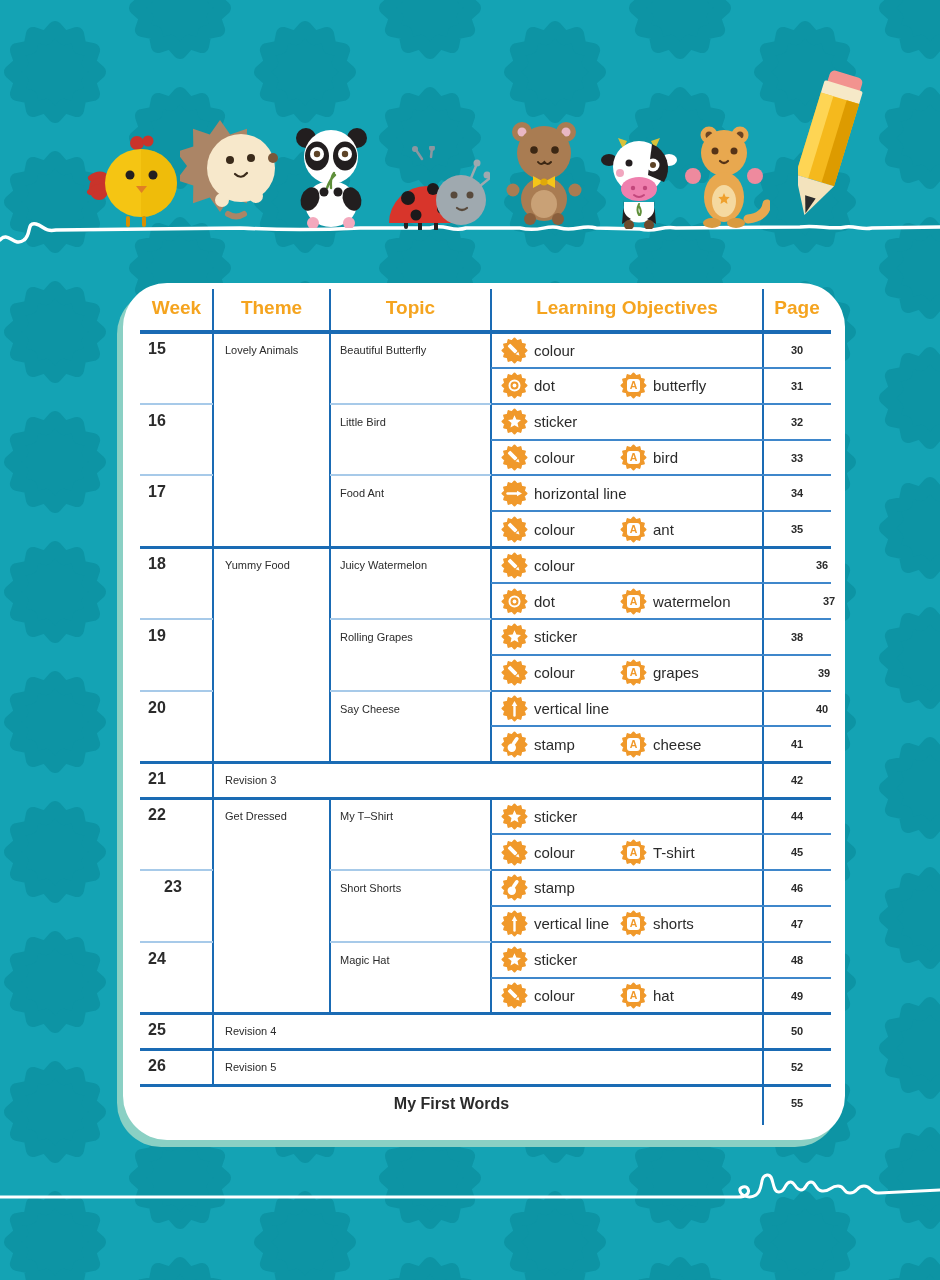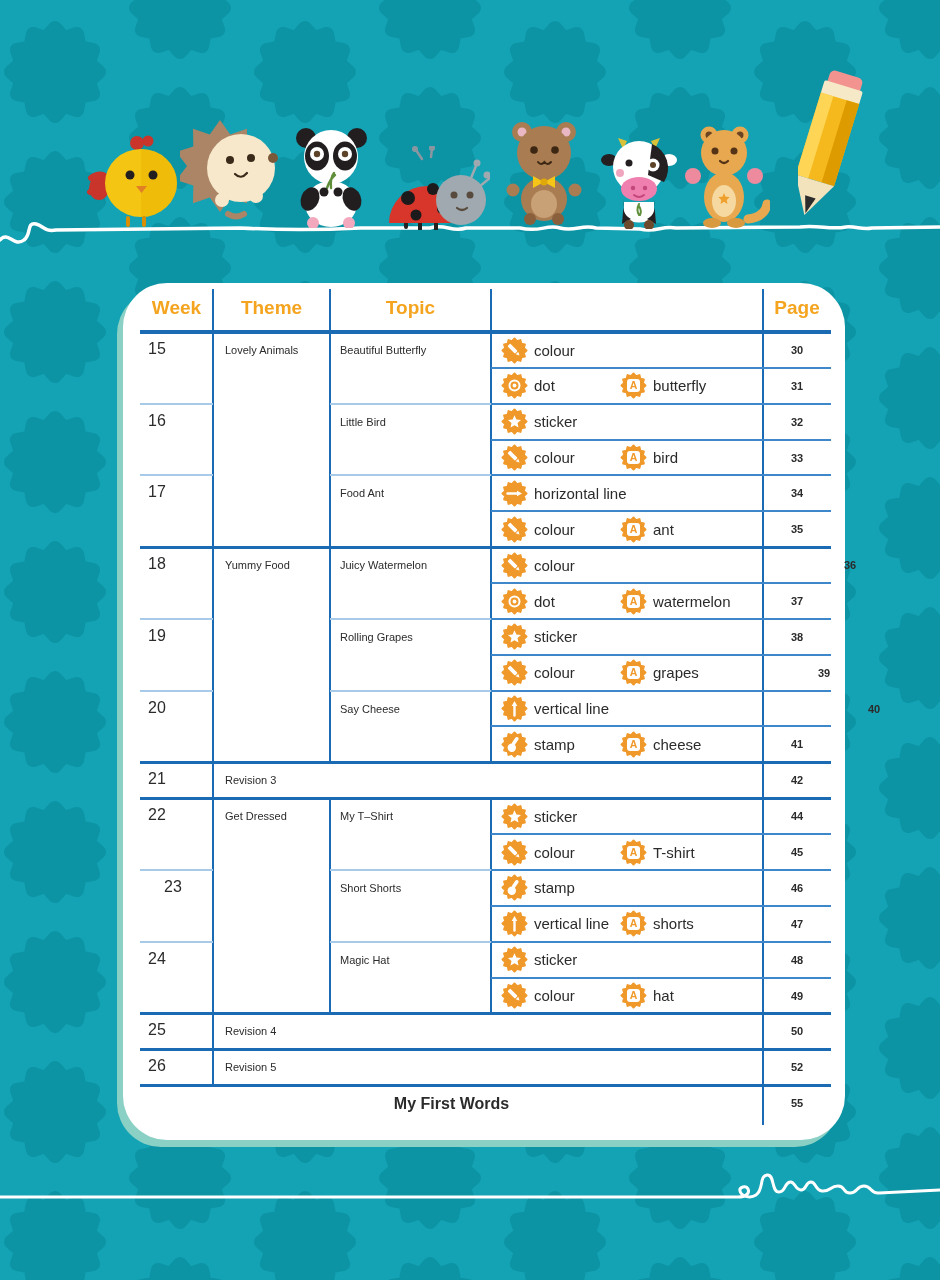--- a/index.html
+++ b/index.html
@@ -5,21 +5,21 @@
   html,body{margin:0;padding:0;background:#0b8a9a;}
   .stage{position:relative;width:940px;height:1280px;overflow:hidden;
          font-family:"Liberation Sans", sans-serif;background:#14a3b4;}
   .layer{position:absolute;left:0;top:0;}
   #card{position:absolute;left:123px;top:283px;width:722px;height:857px;
         background:#ffffff;border-radius:44px;box-shadow:-6px 7px 0 #8ad0c4;}
   #grid{position:absolute;left:140px;top:283px;width:691px;height:845px;}
   .hline,.vline{position:absolute;}
   .cell{position:absolute;color:#2b2b2b;font-size:11px;line-height:18px;white-space:nowrap;}
   .hdr{position:absolute;font-weight:bold;font-size:19px;line-height:30px;text-align:center;}
-  .week{font-weight:normal;font-size:16px;}
+  .week{font-weight:bold;font-size:16px;}
   .page{font-weight:bold;text-align:center;}
   .footerlbl{font-weight:bold;font-size:16px;text-align:center;}
   .objitem{position:absolute;display:flex;align-items:center;gap:6px;}
   .objitem span{font-size:15px;color:#2b2b2b;white-space:nowrap;}
   .anim{position:absolute;}
 </style>
 </head>
 <body>
 
 <div class="stage">
@@ -286,20 +286,21 @@
       <div class="hline" style="left: 0px; top: 657.671px; width: 73px; height: 2px; background: rgb(167, 202, 233);"></div>
       <div class="hline" style="left: 190px; top: 657.671px; width: 161px; height: 2px; background: rgb(167, 202, 233);"></div>
       <div class="hline" style="left: 351px; top: 657.671px; width: 340px; height: 2px; background: rgb(63, 135, 203);"></div>
       <div class="hline" style="left: 351px; top: 693.534px; width: 340px; height: 2px; background: rgb(63, 135, 203);"></div>
       <div class="hline" style="left: 0px; top: 728.997px; width: 691px; height: 2.8px; background: rgb(26, 107, 180);"></div>
       <div class="hline" style="left: 0px; top: 764.86px; width: 691px; height: 2.8px; background: rgb(26, 107, 180);"></div>
       <div class="hline" style="left: 0px; top: 800.723px; width: 691px; height: 2.8px; background: rgb(26, 107, 180);"></div>
       <div class="hdr" style="left: 0px; top: 10px; width: 73px; color: rgb(245, 164, 31);">Week</div>
       <div class="hdr" style="left: 73px; top: 10px; width: 117px; color: rgb(245, 164, 31);">Theme</div>
       <div class="hdr" style="left: 190px; top: 10px; width: 161px; color: rgb(245, 164, 31);">Topic</div>
+      <div class="hdr" style="left: 351px; top: 10px; width: 272px; color: rgb(245, 164, 31);">Learning Objectives</div>
       <div class="hdr" style="left: 623px; top: 10px; width: 68px; color: rgb(245, 164, 31);">Page</div>
       <div class="cell week" style="left: 8px; top: 57px;">15</div>
       <div class="cell" style="left: 85px; top: 58px;">Lovely Animals</div>
       <div class="cell" style="left: 200px; top: 58px;">Beautiful Butterfly</div>
       <div class="objitem" style="left: 361px; top: 53.5px;">
         <svg width="27" height="27" viewBox="0 0 27 27">
           <path d="M13.5 1.5L16.0 4.2L19.5 3.1L20.3 6.7L23.9 7.5L22.8 11.0L25.5 13.5L22.8 16.0L23.9 19.5L20.3 20.3L19.5 23.9L16.0 22.8L13.5 25.5L11.0 22.8L7.5 23.9L6.7 20.3L3.1 19.5L4.2 16.0L1.5 13.5L4.2 11.0L3.1 7.5L6.7 6.7L7.5 3.1L11.0 4.2Z" fill="#f0992b" stroke="#f0992b" stroke-width="2" stroke-linejoin="round"></path>
           <g transform="rotate(-45 13.5 13.5)" fill="#fff">
             <rect x="11.6" y="5.5" width="3.8" height="10.5" rx="1"></rect>
             <path d="M13.5 20.5 l-1.9 -3.5 h3.8 z"></path>
@@ -390,38 +391,38 @@
       <div class="objitem" style="left: 361px; top: 268.678px;">
         <svg width="27" height="27" viewBox="0 0 27 27">
           <path d="M13.5 1.5L16.0 4.2L19.5 3.1L20.3 6.7L23.9 7.5L22.8 11.0L25.5 13.5L22.8 16.0L23.9 19.5L20.3 20.3L19.5 23.9L16.0 22.8L13.5 25.5L11.0 22.8L7.5 23.9L6.7 20.3L3.1 19.5L4.2 16.0L1.5 13.5L4.2 11.0L3.1 7.5L6.7 6.7L7.5 3.1L11.0 4.2Z" fill="#f0992b" stroke="#f0992b" stroke-width="2" stroke-linejoin="round"></path>
           <g transform="rotate(-45 13.5 13.5)" fill="#fff">
             <rect x="11.6" y="5.5" width="3.8" height="10.5" rx="1"></rect>
             <path d="M13.5 20.5 l-1.9 -3.5 h3.8 z"></path>
           </g>
         </svg>
         <span>colour</span>
       </div>
-      <div class="cell page" style="left: 660px; top: 273.178px; width: 68px; padding-left: 16px;">36</div>
+      <div class="cell page" style="left: 632px; top: 273.178px; width: 68px; padding-left: 16px;">36</div>
       <div class="objitem" style="left: 361px; top: 304.541px;">
         <svg width="27" height="27" viewBox="0 0 27 27">
           <path d="M13.5 1.5L16.0 4.2L19.5 3.1L20.3 6.7L23.9 7.5L22.8 11.0L25.5 13.5L22.8 16.0L23.9 19.5L20.3 20.3L19.5 23.9L16.0 22.8L13.5 25.5L11.0 22.8L7.5 23.9L6.7 20.3L3.1 19.5L4.2 16.0L1.5 13.5L4.2 11.0L3.1 7.5L6.7 6.7L7.5 3.1L11.0 4.2Z" fill="#f0992b" stroke="#f0992b" stroke-width="2" stroke-linejoin="round"></path>
           <circle cx="13.5" cy="13.5" r="5" fill="none" stroke="#fff" stroke-width="2"></circle>
           <circle cx="13.5" cy="13.5" r="1.9" fill="#fff"></circle>
         </svg>
         <span>dot</span>
       </div>
       <div class="objitem" style="left: 480px; top: 304.541px;">
         <svg width="27" height="27" viewBox="0 0 27 27">
           <path d="M13.5 1.5L16.0 4.2L19.5 3.1L20.3 6.7L23.9 7.5L22.8 11.0L25.5 13.5L22.8 16.0L23.9 19.5L20.3 20.3L19.5 23.9L16.0 22.8L13.5 25.5L11.0 22.8L7.5 23.9L6.7 20.3L3.1 19.5L4.2 16.0L1.5 13.5L4.2 11.0L3.1 7.5L6.7 6.7L7.5 3.1L11.0 4.2Z" fill="#f0992b" stroke="#f0992b" stroke-width="2" stroke-linejoin="round"></path>
           <rect x="7" y="7" width="13" height="13" rx="3" fill="#fff"></rect>
           <text x="13.5" y="17" text-anchor="middle" font-family="Liberation Sans, sans-serif" font-size="10.5" font-weight="bold" fill="#f0992b">A</text>
         </svg>
         <span>watermelon</span>
       </div>
-      <div class="cell page" style="left: 623px; top: 309.041px; width: 68px;">37</div>
+      <div class="cell page" style="left: 623px; top: 309.041px; width: 68px; padding-left: 32px;">37</div>
       <div class="cell week" style="left: 8px; top: 343.904px;">19</div>
       <div class="cell" style="left: 200px; top: 344.904px;">Rolling Grapes</div>
       <div class="objitem" style="left: 361px; top: 340.404px;">
         <svg width="27" height="27" viewBox="0 0 27 27">
           <path d="M13.5 1.5L16.0 4.2L19.5 3.1L20.3 6.7L23.9 7.5L22.8 11.0L25.5 13.5L22.8 16.0L23.9 19.5L20.3 20.3L19.5 23.9L16.0 22.8L13.5 25.5L11.0 22.8L7.5 23.9L6.7 20.3L3.1 19.5L4.2 16.0L1.5 13.5L4.2 11.0L3.1 7.5L6.7 6.7L7.5 3.1L11.0 4.2Z" fill="#f0992b" stroke="#f0992b" stroke-width="2" stroke-linejoin="round"></path>
           <path d="M13.5 7.2L15.4 11.4L20.0 11.9L16.5 15.0L17.5 19.5L13.5 17.2L9.5 19.5L10.5 15.0L7.0 11.9L11.6 11.4Z" fill="#fff"></path>
         </svg>
         <span>sticker</span>
       </div>
       <div class="cell page" style="left: 623px; top: 344.904px; width: 68px;">38</div>
@@ -447,21 +448,21 @@
       <div class="cell week" style="left: 8px; top: 415.63px;">20</div>
       <div class="cell" style="left: 200px; top: 416.63px;">Say Cheese</div>
       <div class="objitem" style="left: 361px; top: 412.13px;">
         <svg width="27" height="27" viewBox="0 0 27 27">
           <path d="M13.5 1.5L16.0 4.2L19.5 3.1L20.3 6.7L23.9 7.5L22.8 11.0L25.5 13.5L22.8 16.0L23.9 19.5L20.3 20.3L19.5 23.9L16.0 22.8L13.5 25.5L11.0 22.8L7.5 23.9L6.7 20.3L3.1 19.5L4.2 16.0L1.5 13.5L4.2 11.0L3.1 7.5L6.7 6.7L7.5 3.1L11.0 4.2Z" fill="#f0992b" stroke="#f0992b" stroke-width="2" stroke-linejoin="round"></path>
           <path d="M13.5 20.5 v-9.5" stroke="#fff" stroke-width="2.4" stroke-linecap="round"></path>
           <path d="M13.5 6 l-2.8 5 h5.6 z" fill="#fff"></path>
         </svg>
         <span>vertical line</span>
       </div>
-      <div class="cell page" style="left: 656px; top: 416.63px; width: 68px; padding-left: 44px;">40</div>
+      <div class="cell page" style="left: 604px; top: 416.63px; width: 68px; padding-left: 44px;">40</div>
       <div class="objitem" style="left: 361px; top: 447.993px;">
         <svg width="27" height="27" viewBox="0 0 27 27">
           <path d="M13.5 1.5L16.0 4.2L19.5 3.1L20.3 6.7L23.9 7.5L22.8 11.0L25.5 13.5L22.8 16.0L23.9 19.5L20.3 20.3L19.5 23.9L16.0 22.8L13.5 25.5L11.0 22.8L7.5 23.9L6.7 20.3L3.1 19.5L4.2 16.0L1.5 13.5L4.2 11.0L3.1 7.5L6.7 6.7L7.5 3.1L11.0 4.2Z" fill="#f0992b" stroke="#f0992b" stroke-width="2" stroke-linejoin="round"></path>
           <circle cx="10.8" cy="16.8" r="4.2" fill="#fff"></circle>
           <rect x="12.5" y="5.5" width="3.6" height="9" rx="1.8" fill="#fff" transform="rotate(35 14.3 10)"></rect>
         </svg>
         <span>stamp</span>
       </div>
       <div class="objitem" style="left: 480px; top: 447.993px;">
         <svg width="27" height="27" viewBox="0 0 27 27">

